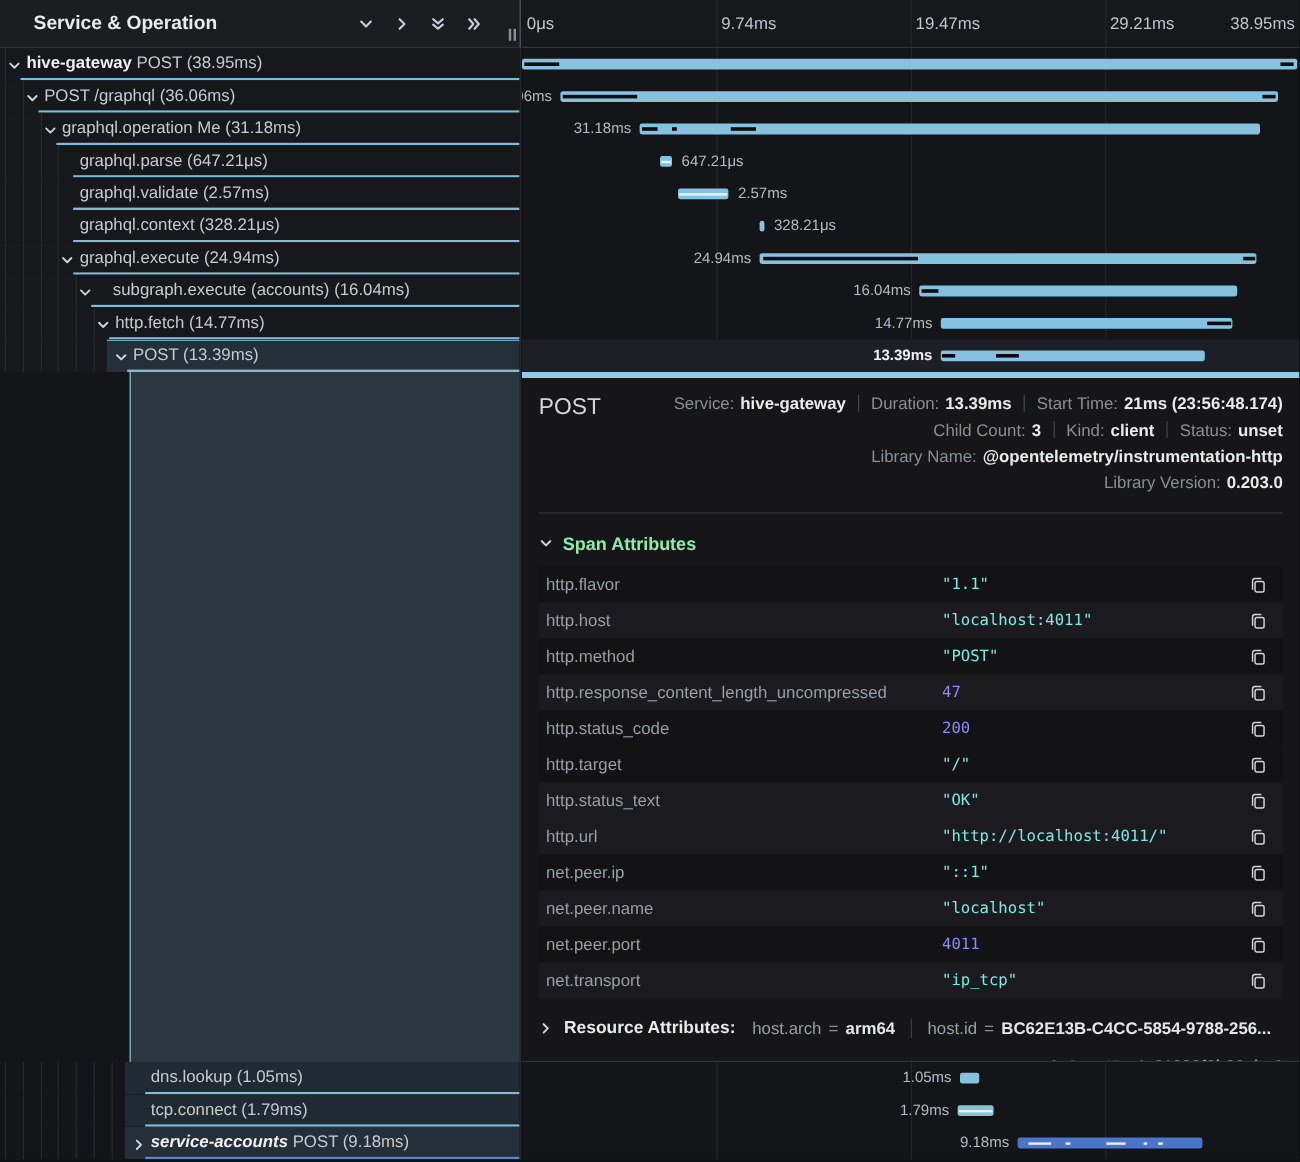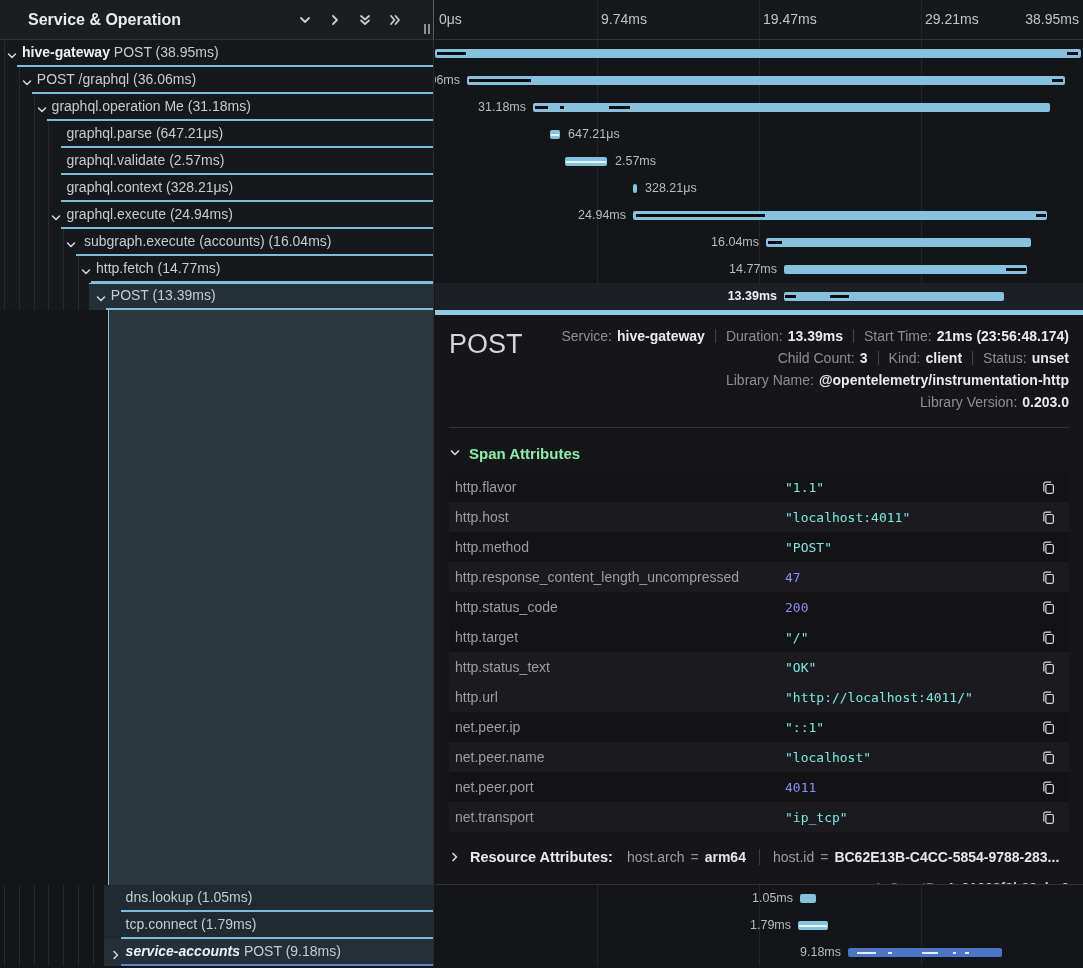--- a/index.html
+++ b/index.html
@@ -50,21 +50,21 @@
   .t-label { position:absolute; top:6px; font-size:12.5px; color:#b8bbc1; white-space:nowrap; }
   .t-label.sel { font-weight:bold; color:#eef0f3; }
 
   
   #block { position:relative; height:575px; background:transparent; }
   #block .teal { position:absolute; left:108px; right:0; top:0; bottom:0; background:#2b3840; border-left:1px solid #82c0dc; }
 
   
   #panel { position:relative; height:575px; background:#161618; border-top:5px solid #8ecbe6; border-bottom:1px solid #2f3136; padding:10px 14px 0 14px; overflow:hidden; }
   #panel-head { display:flex; }
-  #panel-title { font-size:27px; color:#d4d6da; font-weight:500; padding-top:4px; }
+  #panel-title { font-size:19px; color:#d4d6da; font-weight:500; padding-top:4px; }
   #panel-meta { margin-left:auto; text-align:right; }
   .meta-line { display:flex; justify-content:flex-end; align-items:center; height:22px; font-size:14px; }
   .meta-line .lab { color:#8b8e94; margin-right:5px; white-space:pre; }
   .meta-line .val { color:#e9eaee; font-weight:bold; white-space:pre; }
   .meta-div { width:1px; height:14px; background:#45474b; margin:0 10px; }
   #panel-rule { height:1px; background:#323438; margin-top:14px; }
   #attr-head { display:flex; align-items:center; margin-top:14px; height:22px; cursor:pointer; }
   #attr-head svg { stroke:#cfd2d8; stroke-width:1.7; fill:none; stroke-linecap:round; stroke-linejoin:round; margin-right:8px; }
   #attr-title { font-size:15px; font-weight:bold; color:#86efac; }
   #attr-table { margin-top:8px; }
@@ -206,21 +206,21 @@
         </div>
         <div class="l-row">
           <span class="guide" style="left:4.0px"></span>
           <span class="guide" style="left:18.8px"></span>
           <span class="guide" style="left:33.6px"></span>
           <span class="guide" style="left:48.4px"></span>
           <span class="guide" style="left:63.2px"></span>
           <span class="row-chevron" style="left:65.2px"><svg width="12" height="12" viewBox="0 0 12 12">
               <polyline points="2.5,4 6,7.5 9.5,4"></polyline>
             </svg></span>
-          <span class="l-label" style="left:84px"><span class="op">subgraph.execute (accounts) (16.04ms)</span></span>
+          <span class="l-label" style="left:94px"><span class="op">subgraph.execute (accounts) (16.04ms)</span></span>
           <span class="underline" style="left:76.2px"></span>
         </div>
         <div class="l-row">
           <span class="guide" style="left:4.0px"></span>
           <span class="guide" style="left:18.8px"></span>
           <span class="guide" style="left:33.6px"></span>
           <span class="guide" style="left:48.4px"></span>
           <span class="guide" style="left:63.2px"></span>
           <span class="guide" style="left:78.0px"></span>
           <span class="row-chevron" style="left:80.0px"><svg width="12" height="12" viewBox="0 0 12 12">
@@ -527,21 +527,21 @@
         <span id="res-title">Resource Attributes:</span>
         <span class="res-item">
           <span class="res-key">host.arch</span>
           <span class="res-eq">=</span>
           <span class="res-val">arm64</span>
         </span>
         <span class="res-div"></span>
         <span class="res-item">
           <span class="res-key">host.id</span>
           <span class="res-eq">=</span>
-          <span class="res-val">BC62E13B-C4CC-5854-9788-283...</span>
+          <span class="res-val">BC62E13B-C4CC-5854-9788-256...</span>
         </span>
       </div>
       <div id="spanid-row">
         <svg width="13" height="13" viewBox="0 0 16 16">
           <path d="M6.2 9.8 L9.8 6.2"></path>
           <path d="M7.3 4.6 L8.6 3.3 a2.4 2.4 0 0 1 3.4 3.4 L10.7 8"></path>
           <path d="M8.7 11.4 L7.4 12.7 a2.4 2.4 0 0 1 -3.4 -3.4 L5.3 8"></path>
         </svg>
         <span id="spanid-label">SpanID:</span>
         <span id="spanid-value">4e21998f3b82abe6</span>

